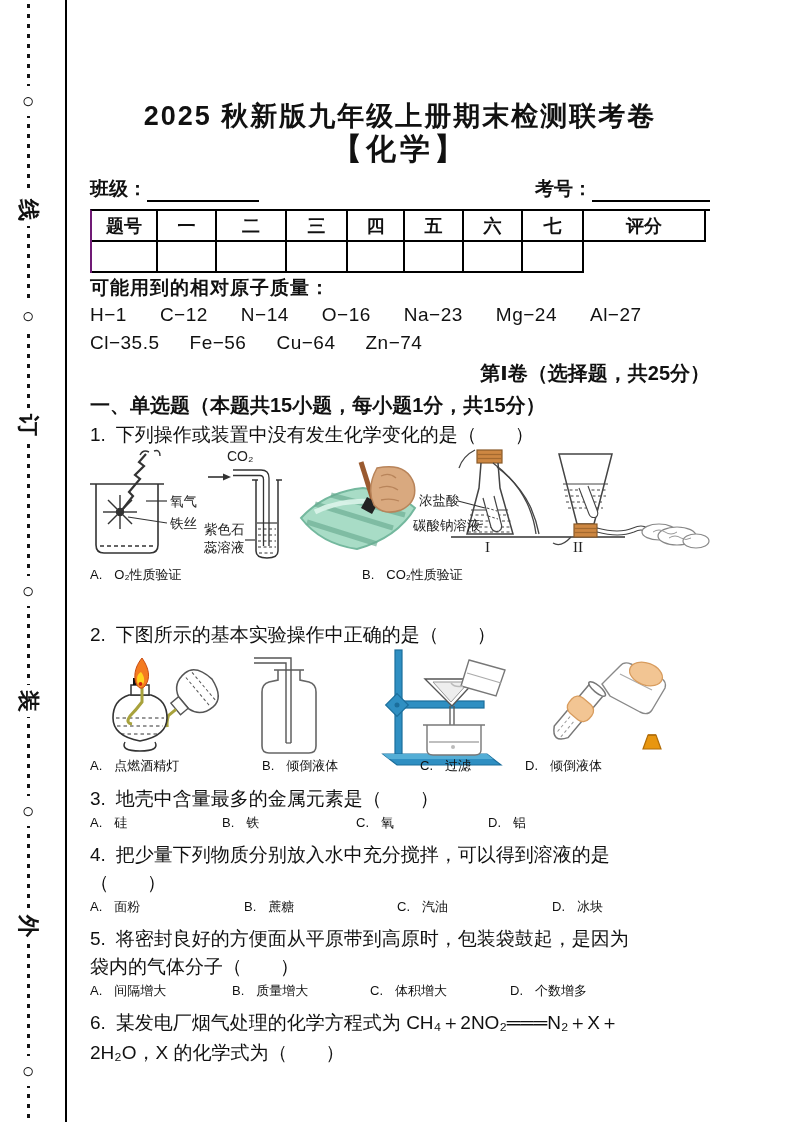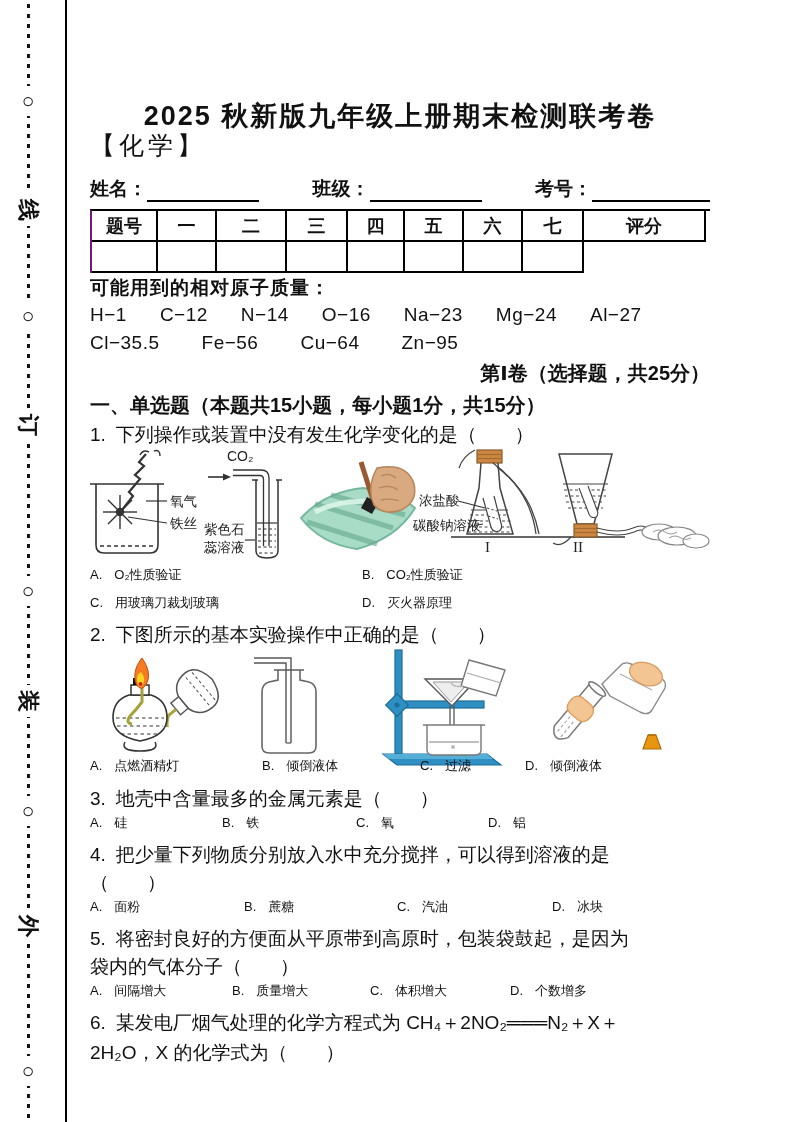--- a/index.html
+++ b/index.html
@@ -14,35 +14,35 @@
     background:repeating-linear-gradient(to bottom,#141414 0 4px,transparent 4px 10px); }
   .margin-glyph { position:absolute; left:12px; width:32px; text-align:center;
     background:#fff; font-size:21px; line-height:30px; color:#111; }
   .margin-char { transform:rotate(90deg); font-size:22px; font-weight:bold; }
   .v-line { position:absolute; left:65px; top:0; width:2px; height:1122px; background:#000; }
 
   
   .abs { position:absolute; }
   .content { left:90px; width:620px; }
   .paper-title { top:80px; text-align:center; font-size:27px; font-weight:900; letter-spacing:2px;margin-top:18px; }
-  .paper-subject { top:129px; text-align:left; font-size:25px; font-weight:400; letter-spacing:4px; }
+  .paper-subject { top:129px; text-align:center; font-size:30px; font-weight:700; letter-spacing:4px; }
 
   .name-row { top:176px; display:flex; justify-content:space-between; font-size:19px; font-weight:bold; }
   .field { display:flex; align-items:flex-end; }
   .blank { display:inline-block; width:112px; height:22px; border-bottom:2.5px solid #000; }
 
   .score-table { top:209px; display:grid; border-top:2px solid #000; border-left:2px solid #701a75;
     grid-template-columns:66px 59px 70px 61px 57px 59px 59px 61px 122px; font-size:18px; }
   .score-table .cell { border-right:2px solid #000; border-bottom:2px solid #000; height:31px;
     display:flex; align-items:center; justify-content:center; font-weight:bold; }
 
   .mass-title { top:275px; font-size:19px; font-weight:bold; letter-spacing:1px; }
   .mass-row { display:flex; font-size:19px; letter-spacing:.5px; }
   .mass-row1 { top:304px; gap:33px; }
-  .mass-row2 { top:332px; gap:42px; }
+  .mass-row2 { top:332px; gap:30px; }
 
   .vol-title { top:360px; text-align:right; font-size:20px; font-weight:bold; }
   .part-title { top:392px; font-size:20px; font-weight:bold; }
 
   .stem { font-size:19px; }
   .stem .qnum { margin-right:10px; }
   .opt-row { font-size:13px; height:24px; }
   .opt { position:absolute; top:0; white-space:nowrap; }
   .opt .opt-key { margin-right:12px; }
 
@@ -64,24 +64,20 @@
   <div class="margin-glyph" style="top:796px">○</div>
   <div class="margin-glyph margin-char" style="top:911px">外</div>
   <div class="margin-glyph" style="top:1056px">○</div>
   <div class="v-line"></div>
 
   <div class="abs content paper-title">2025 秋新版九年级上册期末检测联考卷</div>
   <div class="abs content paper-subject">【化学】</div>
 
   <div class="abs content name-row">
     <span class="field">
-      <span>姓名：</span>
-      <span class="blank"></span>
-    </span>
-    <span class="field">
       <span>班级：</span>
       <span class="blank"></span>
     </span>
     <span class="field">
       <span>考号：</span>
       <span class="blank" style="width:118px"></span>
     </span>
   </div>
 
   <div class="abs content score-table">
@@ -111,21 +107,21 @@
     <span>N−14</span>
     <span>O−16</span>
     <span>Na−23</span>
     <span>Mg−24</span>
     <span>Al−27</span>
   </div>
   <div class="abs content mass-row mass-row2">
     <span>Cl−35.5</span>
     <span>Fe−56</span>
     <span>Cu−64</span>
-    <span>Zn−95</span>
+    <span>Zn−74</span>
   </div>
 
   <div class="abs content vol-title">第Ⅰ卷（选择题，共25分）</div>
   <div class="abs content part-title">一、单选题（本题共15小题，每小题1分，共15分）</div>
 
   <div class="abs content stem" style="top:422px">
     <span class="qnum">1.</span><span>下列操作或装置中没有发生化学变化的是（　　）</span>
   </div>
 
   <svg class="abs" style="left:88px;top:449px" width="128" height="113" viewBox="0 0 128 113">
@@ -230,24 +226,20 @@
       <ellipse cx="246" cy="84" rx="17" ry="8"></ellipse>
       <ellipse cx="264" cy="88" rx="19" ry="9"></ellipse>
       <ellipse cx="283" cy="93" rx="13" ry="7"></ellipse>
     </g>
     <path d="M240,84 q6,-4 12,0 q6,4 12,0 M256,90 q6,-4 12,0 q5,3 10,0" fill="none" stroke="#999" stroke-width="1"></path>
   </svg>
 
   <div class="abs content opt-row" style="top:566px">
     <span class="opt" style="left:0"><span class="opt-key">A.</span><span>O₂性质验证</span></span>
     <span class="opt" style="left:272px"><span class="opt-key">B.</span><span>CO₂性质验证</span></span>
-  </div>
-  <div class="abs content opt-row" style="top:594px">
-    <span class="opt" style="left:0"><span class="opt-key">C.</span><span>用玻璃刀裁划玻璃</span></span>
-    <span class="opt" style="left:272px"><span class="opt-key">D.</span><span>灭火器原理</span></span>
   </div>
 
   <div class="abs content stem" style="top:622px">
     <span class="qnum">2.</span><span>下图所示的基本实验操作中正确的是（　　）</span>
   </div>
 
   <svg class="abs" style="left:95px;top:648px" width="152" height="112" viewBox="0 0 152 112">
     <g transform="rotate(-130 104 42)">
       <path d="M82,42 Q82,26 96,22 L112,22 Q126,26 126,42 Q126,56 104,59 Q82,56 82,42 Z" fill="#fff" stroke="#555" stroke-width="1.5"></path>
       <line x1="86" y1="40" x2="122" y2="40" stroke="#555" stroke-width="1" stroke-dasharray="3 2.5"></line>

